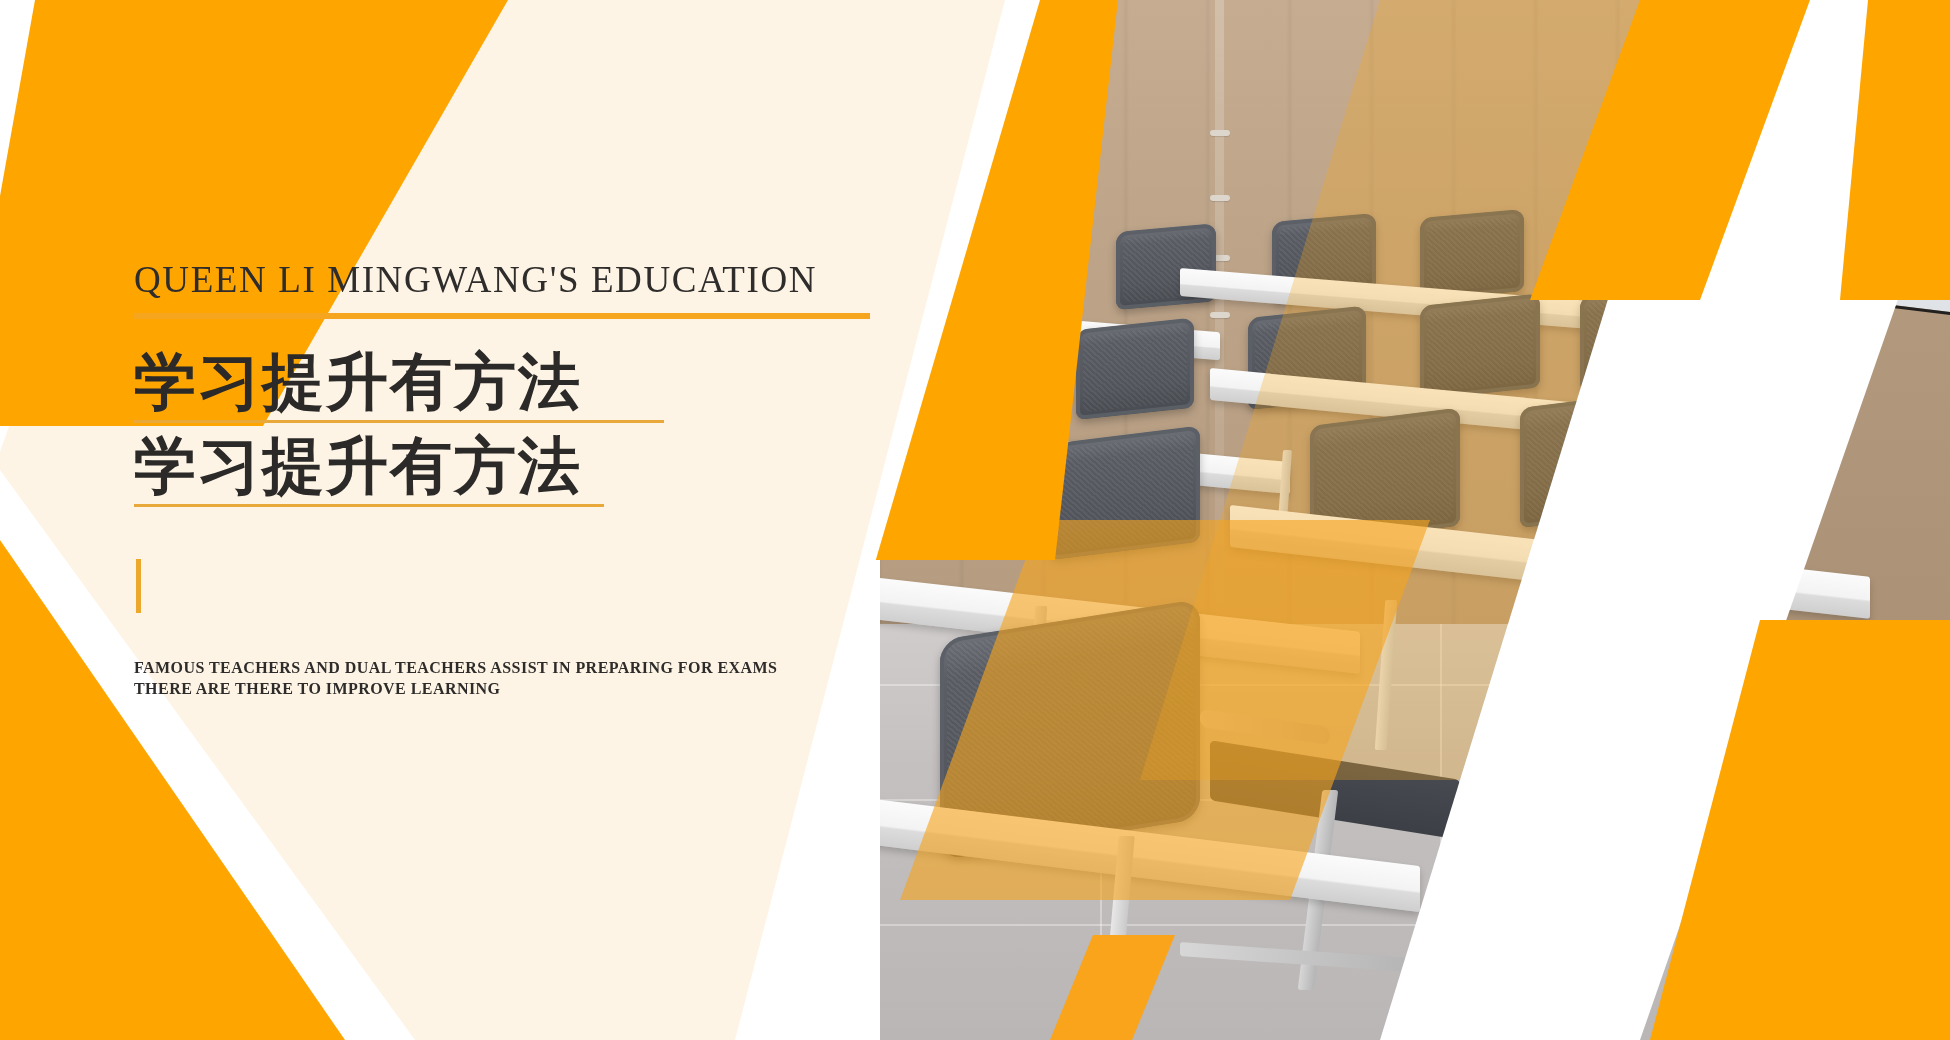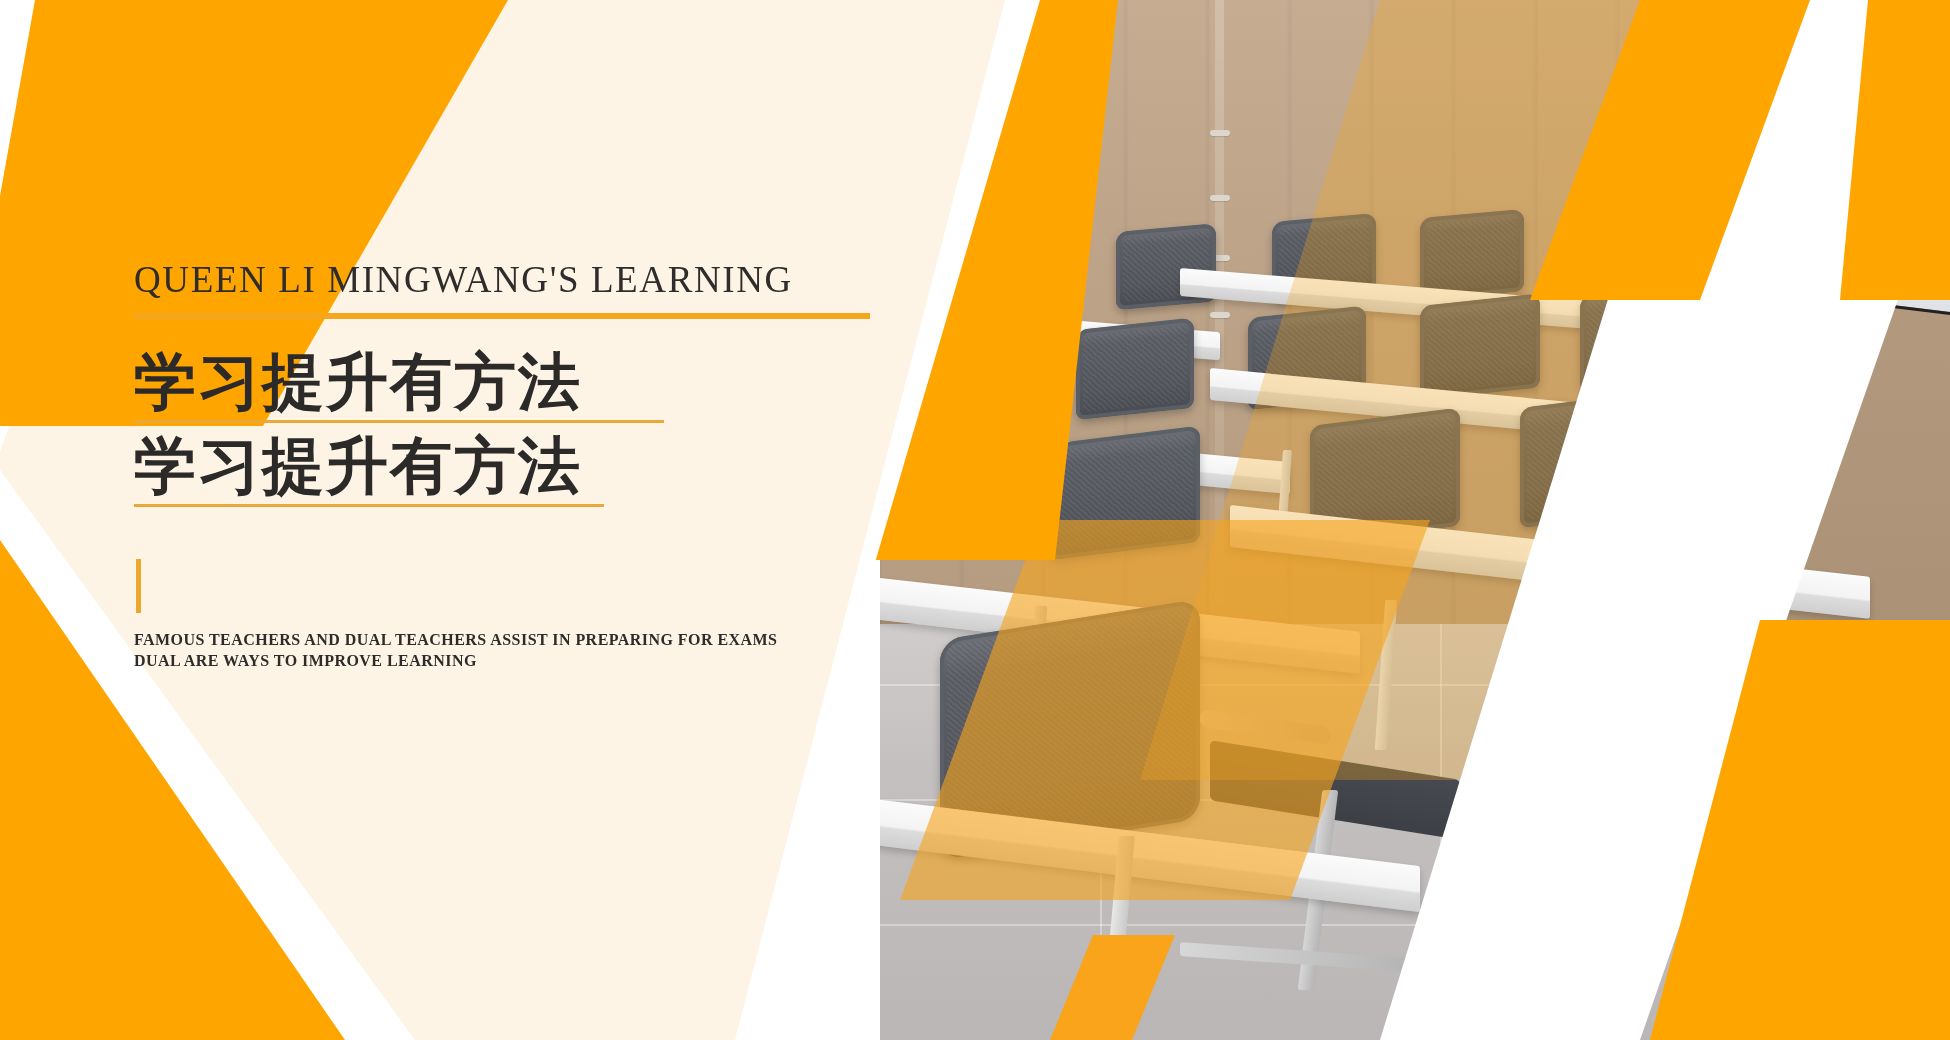--- a/index.html
+++ b/index.html
@@ -219,21 +219,21 @@
     height: 54px;
     background: #eca72d;
     margin: 52px 0 0 2px;
   }
   .footnote {
     font-family: "Liberation Serif", serif;
     font-size: 16px;
     letter-spacing: .45px;
     color: #2e2c2b;
     line-height: 1.32;
-    margin-top: 16px;
+    margin-top: 44px;
     font-weight: 600;
     white-space: nowrap;
   }
 
   
   .deco { position: absolute; top: 0; left: 0; width: 1950px; height: 1040px; pointer-events: none; }
 </style>
 </head>
 <body>
 
@@ -335,28 +335,28 @@
     <polygon points="1760,620 1950,620 1950,1040 1650,1040" fill="#ffa500"></polygon>
   </svg>
 
   <div class="cream"></div>
   <div class="white-diag"></div>
   <div class="white-lower"></div>
   <div class="orange-wedge"></div>
   <div class="orange-par"></div>
 
   <div class="textblock">
-    <p class="eyebrow">QUEEN LI MINGWANG'S LEARNING</p>
+    <p class="eyebrow">QUEEN LI MINGWANG'S EDUCATION</p>
     <div class="rule-main"></div>
 
     <p class="sub">学习提升有方法</p>
     <div class="rule-sub a"></div>
 
     <p class="sub" style="margin-top:6px">学习提升有方法</p>
     <div class="rule-sub b"></div>
 
     <div class="tick"></div>
 
     <div class="footnote">FAMOUS TEACHERS AND DUAL TEACHERS ASSIST IN PREPARING FOR EXAMS</div>
-    <div class="footnote" style="margin-top:0">DUAL ARE WAYS TO IMPROVE LEARNING</div>
+    <div class="footnote" style="margin-top:0">THERE ARE THERE TO IMPROVE LEARNING</div>
   </div>
 
 </div>
 
 </body></html>

